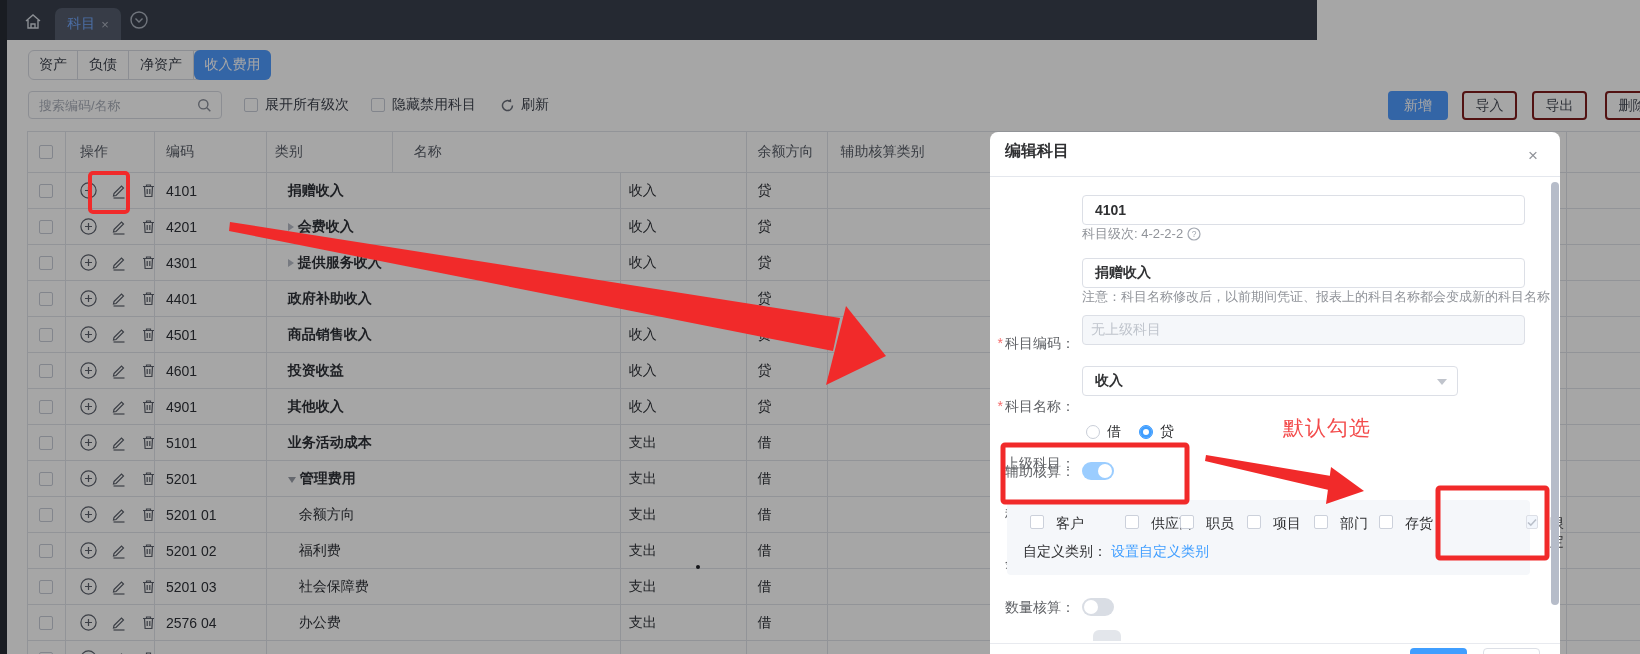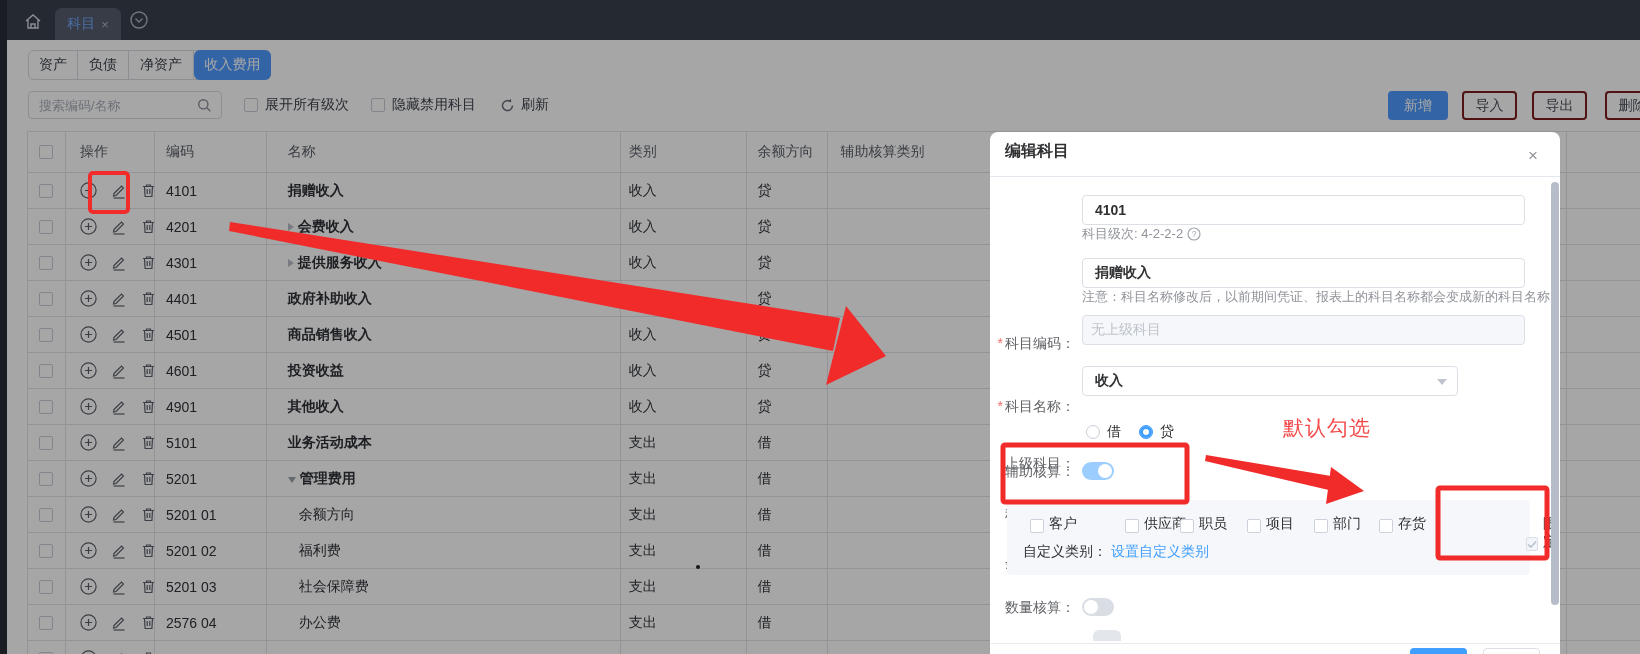--- a/index.html
+++ b/index.html
@@ -1,21 +1,21 @@
 <!DOCTYPE html>
 <html><head>
 <meta charset="utf-8">
 <style>
   * { margin:0; padding:0; box-sizing:border-box; }
   html,body { width:1640px; height:654px; overflow:hidden; background:#fff;
     font-family:"Liberation Sans","DejaVu Sans",sans-serif; }
   .stage { position:relative; width:1640px; height:654px; overflow:hidden; background:#fff; }
 
   
-  .topbar { position:absolute; left:0; top:0; width:1640px; height:40px; background:#39404e; }
+  .topbar { position:absolute; left:0; top:0; width:1317px; height:40px; background:#39404e; }
   .left-strip { position:absolute; left:0; top:0; width:7px; height:654px; background:#272b35; z-index:5; }
   .home-btn { position:absolute; left:20px; top:9px; width:26px; height:24px; display:flex; align-items:center; justify-content:center; }
   .tb-tab { position:absolute; left:55px; top:8px; width:66px; height:32px; background:#555d6d; border-radius:7px 7px 0 0;
     display:flex; align-items:center; justify-content:center; gap:6px; }
   .tb-tab .lbl { color:#74a9ff; font-size:14px; }
   .tb-tab .x { color:#aeb4c0; font-size:13px; line-height:1; }
   .recent-btn { position:absolute; left:129px; top:10px; width:20px; height:20px; }
 
   
   .seg-tabs { position:absolute; left:28px; top:50px; height:30px; display:flex; border:1px solid #d8dbe2; border-radius:6px; background:#fff; }
@@ -78,21 +78,21 @@
   .radio.on { border-color:#409eff; background:#409eff; box-shadow:inset 0 0 0 3px #409eff, inset 0 0 0 10px #fff; position:relative; }
   .radio.on::after { content:""; position:absolute; left:4px; top:4px; width:4px; height:4px; border-radius:50%; background:#fff; }
   .rlabel { font-size:14px; color:#303133; margin:0 18px 0 7px; }
   .toggle { width:32px; height:18px; border-radius:9px; position:relative; display:inline-block; }
   .toggle.on { background:#9bcdff; }
   .toggle.off { background:#d9dde4; }
   .toggle .knob { position:absolute; top:2px; width:14px; height:14px; border-radius:50%; background:#fff; }
   .toggle.on .knob { right:2px; }
   .toggle.off .knob { left:2px; }
   .aux-panel { position:absolute; left:17px; top:368px; width:523px; height:75px; background:#f5f7fa; border-radius:4px; }
-  .aux-item { position:absolute; top:15px; display:flex; align-items:flex-end; gap:5px; font-size:14px; color:#303133; }
+  .aux-item { position:absolute; top:15px; display:flex; align-items:flex-start; gap:12px; font-size:14px; color:#303133; }
   .aux-item .cbx { background:#fff; border-color:#ccd1db; }
   .aux-item.checked .cbx { background:#f2f6fc; border-color:#dcdfe6; display:flex; align-items:center; justify-content:center; }
   .custom-row { position:absolute; left:16px; top:43px; font-size:14px; color:#303133; }
   .custom-link { color:#409eff; margin-left:4px; }
   .sliver-toggle { position:absolute; left:103px; top:498px; width:28px; height:11px; border-radius:6px 6px 0 0; background:#e3e6eb; }
   .m-foot-hr { position:absolute; left:0; top:511px; width:570px; height:1px; background:#e8eaef; }
   .foot-btn { position:absolute; top:516px; width:57px; height:22px; border-radius:4px; }
   .foot-btn.ok { left:420px; background:#409eff; }
   .foot-btn.cancel { left:493px; background:#fff; border:1px solid #dcdfe6; }
   .m-scroll { position:absolute; left:561px; top:50px; width:8px; height:423px; border-radius:4px; background:#b6bcc9; }
@@ -166,22 +166,22 @@
   <div class="act-btn" style="left:1532px;width:55px">导出</div>
   <div class="act-btn" style="left:1605px;width:55px">删除</div>
 
   <div class="table">
     <div class="trow head">
       <div class="tcell c-sel">
           <span class="cbx"></span>
         </div>
       <div class="tcell c-ops">操作</div>
       <div class="tcell c-code">编码</div>
+      <div class="tcell c-cat">类别</div>
       <div class="tcell c-name">名称</div>
-      <div class="tcell c-cat">类别</div>
       <div class="tcell c-dir">余额方向</div>
       <div class="tcell c-aux" style="padding-left:13px">辅助核算类别</div>
       <div class="tcell c-extra"></div>
     </div>
     <div id="rowsWrap">
         <div class="trow">
     <div class="tcell c-sel">
             <span class="cbx"></span>
           </div>
     <div class="tcell c-ops">

